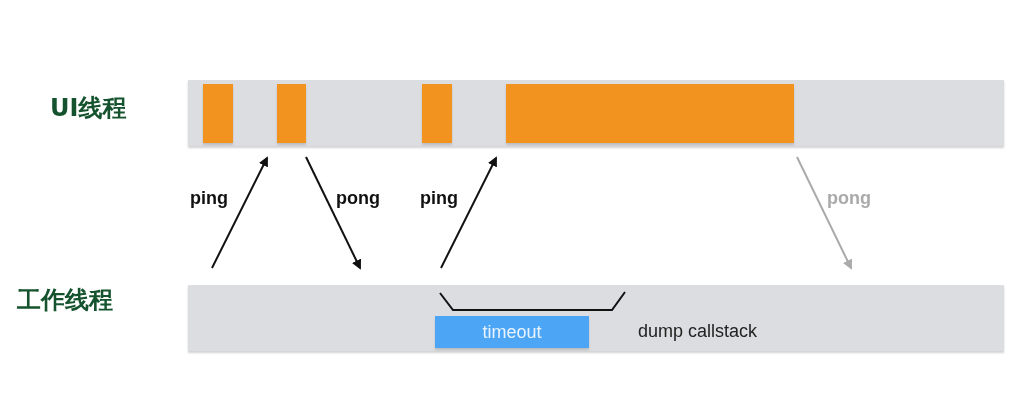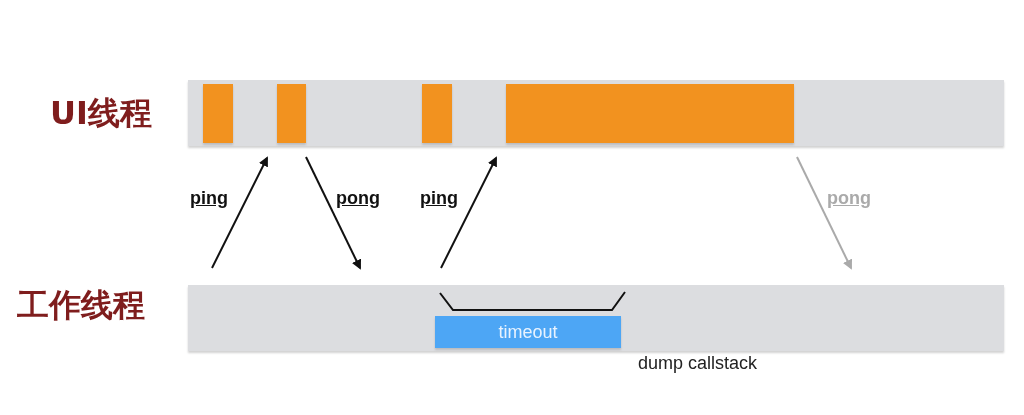--- a/index.html
+++ b/index.html
@@ -1,23 +1,23 @@
 <!DOCTYPE html>
 <html><head>
 <meta charset="utf-8">
 <style>
   html,body{margin:0;padding:0;background:#fff;}
   body{width:1024px;height:415px;position:relative;overflow:hidden;font-family:"Liberation Sans",sans-serif;}
-  .label{position:absolute;font-weight:bold;font-size:32px;color:#7f1d1d;font-family:"DejaVu Sans",sans-serif;}
+  .label{position:absolute;font-weight:bold;font-size:24px;color:#14532d;font-family:"DejaVu Sans",sans-serif;}
   .track{position:absolute;background:#dcdde0;box-shadow:0 2px 2px rgba(0,0,0,0.18);}
   .block{position:absolute;background:#f2921f;box-shadow:0 2px 2px rgba(0,0,0,0.15);}
-  .msg{position:absolute;font-weight:bold;font-size:18px;color:#111;text-decoration:underline;}
+  .msg{position:absolute;font-weight:bold;font-size:18px;color:#111;}
   .msg.faded{color:#aaa;}
   .timeout{position:absolute;background:#4da6f5;color:#e8f3ff;font-size:18px;text-align:center;line-height:32px;box-shadow:0 2px 2px rgba(0,0,0,0.15);}
-  .note{position:absolute;font-size:18px;color:#222;margin-top:32px;}
+  .note{position:absolute;font-size:18px;color:#222;}
   svg{position:absolute;left:0;top:0;}
 </style>
 </head>
 <body>
 
 <div class="label" style="left:50px;top:92px;">UI线程</div>
 <div class="track" style="left:188px;top:80px;width:816px;height:66px;"></div>
 <div class="block" style="left:203px;top:84px;width:30px;height:59px;"></div>
 <div class="block" style="left:277px;top:84px;width:29px;height:59px;"></div>
 <div class="block" style="left:422px;top:84px;width:30px;height:59px;"></div>
@@ -40,14 +40,14 @@
   <line x1="441" y1="268" x2="496" y2="158" stroke="#111" stroke-width="2" marker-end="url(#ah)"></line>
   <line x1="797" y1="157" x2="851" y2="268" stroke="#aaa" stroke-width="2" marker-end="url(#ahg)"></line>
   <polyline points="440,293 453,310 612,310 625,292" fill="none" stroke="#111" stroke-width="2"></polyline>
 </svg>
 
 <div class="msg" style="left:190px;top:188px;">ping</div>
 <div class="msg" style="left:336px;top:188px;">pong</div>
 <div class="msg" style="left:420px;top:188px;">ping</div>
 <div class="msg faded" style="left:827px;top:188px;">pong</div>
 
-<div class="timeout" style="left:435px;top:316px;width:186px;height:32px;">timeout</div>
+<div class="timeout" style="left:435px;top:316px;width:154px;height:32px;">timeout</div>
 <div class="note" style="left:638px;top:321px;">dump callstack</div>
 
 </body></html>

